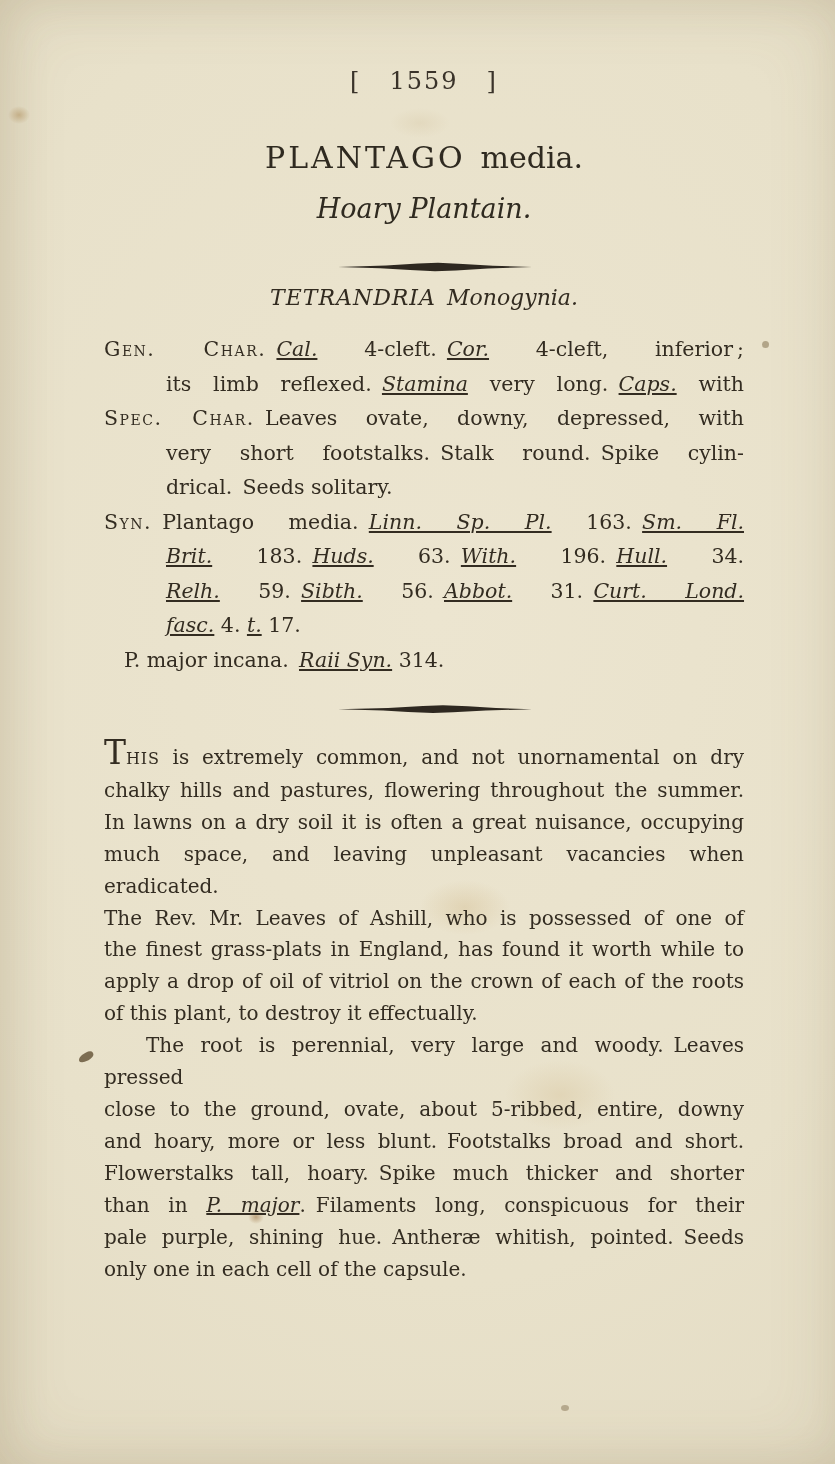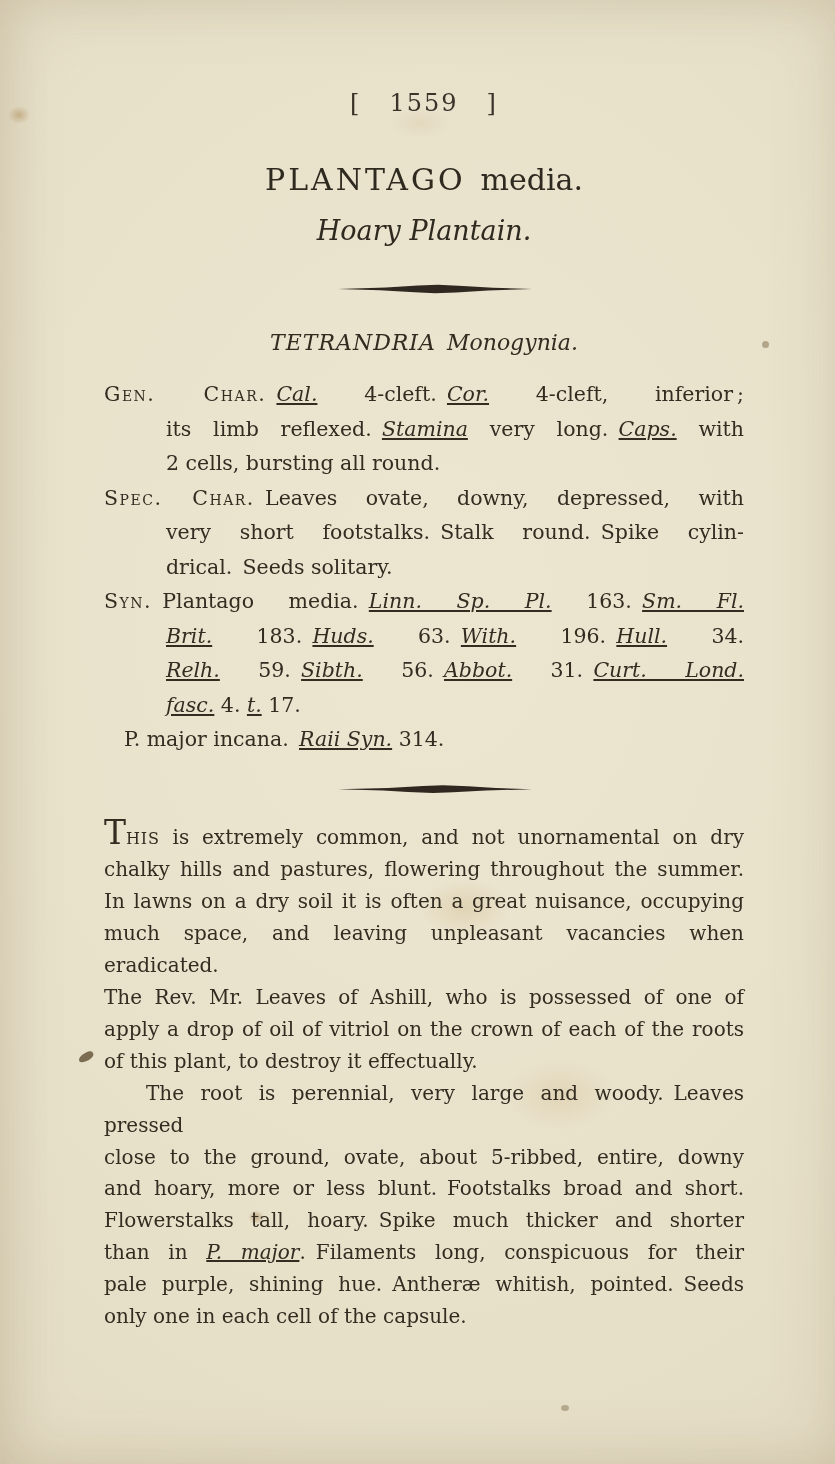--- a/index.html
+++ b/index.html
@@ -8,36 +8,36 @@
     font-family:"DejaVu Serif","Liberation Serif",serif;
     background:#e7dfc8;
   }
   .page{
     position:relative;width:835px;height:1464px;
     background:
       radial-gradient(130% 95% at 52% 42%, #ece5d0 0%, #e8e1ca 48%, #e3dbc3 75%, #dcd4ba 92%, #d5ccb1 100%);
     box-shadow:inset 0 0 70px rgba(120,100,60,.14), inset 12px 0 40px rgba(120,100,60,.10);
     color:#332c21;
   }
-  .content{position:relative;padding:88px 91px 0 104px;}
+  .content{position:relative;padding:66px 91px 0 104px;}
   .col{width:640px;}
 
   .page-number{
     text-align:center;font-size:24px;line-height:30px;letter-spacing:2px;
     color:#3a332a;white-space:pre;
   }
   .title{text-align:center;font-size:30px;line-height:36px;margin-top:44px;color:#2f2a20;}
   .title .main{letter-spacing:3px;}
   .subtitle{text-align:center;font-style:italic;font-size:27px;line-height:34px;margin-top:16px;color:#2f2a20;}
 
   .divider{display:block;margin:0 auto;transform:translateX(11px);}
   .divider.d1{margin-top:36px;}
   .divider.d2{margin-top:27px;}
 
-  .taxonomy{text-align:center;font-style:italic;font-size:22px;line-height:28px;margin-top:35px;color:#322b20;}
+  .taxonomy{text-align:center;font-style:italic;font-size:22px;line-height:28px;margin-top:12px;color:#322b20;}
   .taxonomy .cls{letter-spacing:1px;}
 
   .desc{margin-top:20px;font-size:20.5px;line-height:34.5px;}
   .bodytext{margin-top:28px;font-size:20px;line-height:31.9px;}
 
   .line{text-align:justify;text-align-last:justify;}
   .line.end{text-align-last:left;}
   .ind1{padding-left:62px;}
   .ind2{padding-left:20px;}
   .ind3{text-indent:42px;}
@@ -81,41 +81,41 @@
 
     <svg class="divider d1" width="194" height="10" viewBox="0 0 194 10">
       <polygon fill="#2e2820" points="0,5 48,3.6 80,1.6 100,0.8 125,1.9 155,3.8 194,5 150,6.4 118,8.4 97,9.2 72,8.1 42,6.3"></polygon>
     </svg>
 
     <div class="taxonomy"><span class="cls">TETRANDRIA</span><span> Monogynia.</span></div>
 
     <section class="desc" id="desc-lines">
         <div class="line ind0"><span class="sg-sc">Gen. Char.</span><span class="sg-r"> </span><span class="sg-i">Cal.</span><span class="sg-r"> 4-cleft. </span><span class="sg-i">Cor.</span><span class="sg-r"> 4-cleft, inferior ;</span></div>
         <div class="line ind1"><span class="sg-r">its limb reflexed. </span><span class="sg-i">Stamina</span><span class="sg-r"> very long. </span><span class="sg-i">Caps.</span><span class="sg-r"> with</span></div>
-        <div class="line ind1 end"><span class="sg-r">2 cells, bursting all round.</span></div>
         <div class="line ind0"><span class="sg-sc">Spec. Char.</span><span class="sg-r"> Leaves ovate, downy, depressed, with</span></div>
         <div class="line ind1"><span class="sg-r">very short footstalks. Stalk round. Spike cylin-</span></div>
         <div class="line ind1 end"><span class="sg-r">drical. Seeds solitary.</span></div>
         <div class="line ind0"><span class="sg-sc">Syn.</span><span class="sg-r"> Plantago media. </span><span class="sg-i">Linn. Sp. Pl.</span><span class="sg-r"> 163. </span><span class="sg-i">Sm. Fl.</span></div>
         <div class="line ind1"><span class="sg-i">Brit.</span><span class="sg-r"> 183. </span><span class="sg-i">Huds.</span><span class="sg-r"> 63. </span><span class="sg-i">With.</span><span class="sg-r"> 196. </span><span class="sg-i">Hull.</span><span class="sg-r"> 34.</span></div>
         <div class="line ind1"><span class="sg-i">Relh.</span><span class="sg-r"> 59. </span><span class="sg-i">Sibth.</span><span class="sg-r"> 56. </span><span class="sg-i">Abbot.</span><span class="sg-r"> 31. </span><span class="sg-i">Curt. Lond.</span></div>
         <div class="line ind1 end"><span class="sg-i">fasc.</span><span class="sg-r"> 4. </span><span class="sg-i">t.</span><span class="sg-r"> 17.</span></div>
         <div class="line ind2 end"><span class="sg-r">P. major incana. </span><span class="sg-i">Raii Syn.</span><span class="sg-r"> 314.</span></div>
       </section>
 
     <svg class="divider d2" width="194" height="10" viewBox="0 0 194 10">
       <polygon fill="#2e2820" points="0,5.2 50,3.9 85,2.1 105,1.2 130,2.2 158,4 194,5.2 148,6.5 115,8.3 95,9 70,8 45,6.4"></polygon>
     </svg>
 
     <section class="bodytext" id="body-lines">
         <div class="line ind0"><span class="sg-dc">T</span><span class="sg-hs">HIS</span><span class="sg-r"> is extremely common, and not unornamental on dry</span></div>
         <div class="line ind0"><span class="sg-r">chalky hills and pastures, flowering throughout the summer.</span></div>
         <div class="line ind0"><span class="sg-r">In lawns on a dry soil it is often a great nuisance, occupying</span></div>
         <div class="line ind0"><span class="sg-r">much space, and leaving unpleasant vacancies when eradicated.</span></div>
         <div class="line ind0"><span class="sg-r">The Rev. Mr. Leaves of Ashill, who is possessed of one of</span></div>
+        <div class="line ind0"><span class="sg-r">the finest grass-plats in England, has found it worth while to</span></div>
         <div class="line ind0"><span class="sg-r">apply a drop of oil of vitriol on the crown of each of the roots</span></div>
         <div class="line ind0 end"><span class="sg-r">of this plant, to destroy it effectually.</span></div>
         <div class="line ind3"><span class="sg-r">The root is perennial, very large and woody. Leaves pressed</span></div>
         <div class="line ind0"><span class="sg-r">close to the ground, ovate, about 5-ribbed, entire, downy</span></div>
         <div class="line ind0"><span class="sg-r">and hoary, more or less blunt. Footstalks broad and short.</span></div>
         <div class="line ind0"><span class="sg-r">Flowerstalks tall, hoary. Spike much thicker and shorter</span></div>
         <div class="line ind0"><span class="sg-r">than in </span><span class="sg-i">P. major</span><span class="sg-r">. Filaments long, conspicuous for their</span></div>
         <div class="line ind0"><span class="sg-r">pale purple, shining hue. Antheræ whitish, pointed. Seeds</span></div>
         <div class="line ind0 end"><span class="sg-r">only one in each cell of the capsule.</span></div>
       </section>

